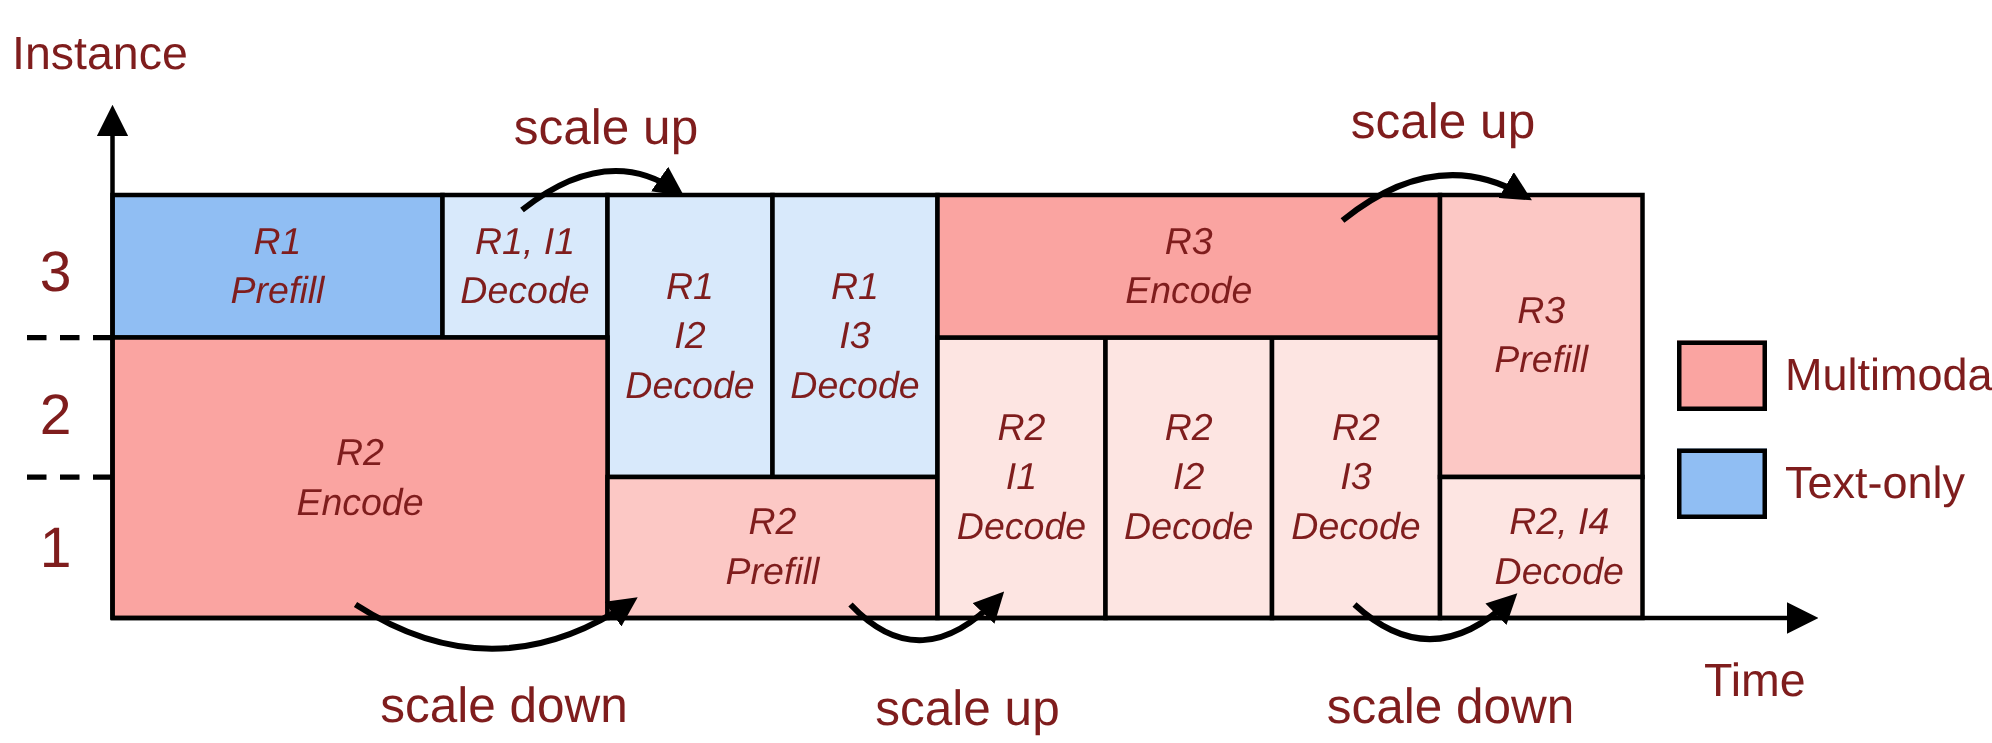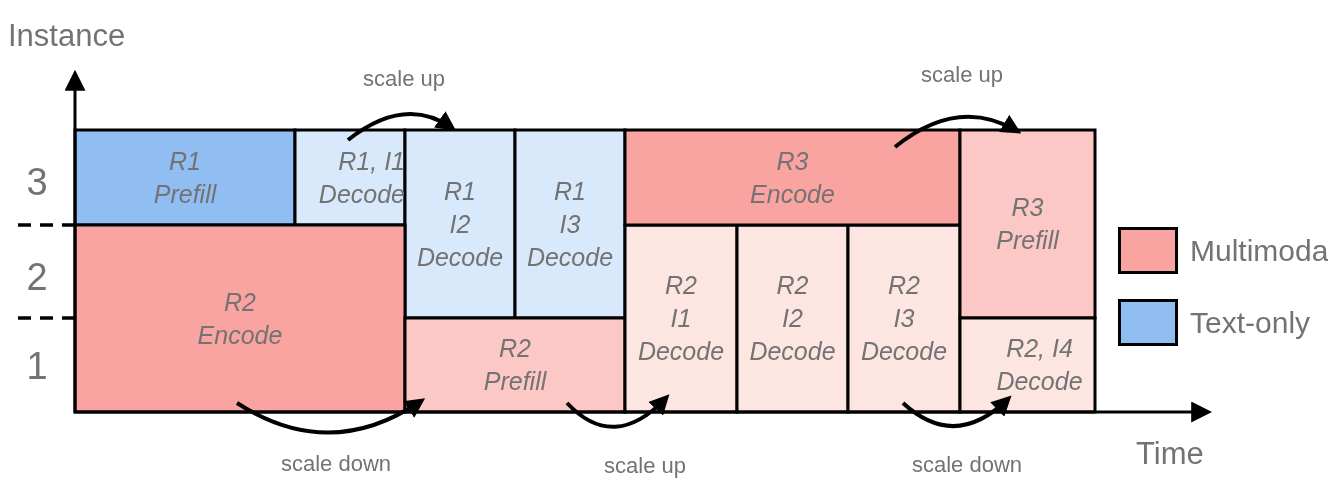--- a/index.html
+++ b/index.html
@@ -1,18 +1,18 @@
 <!DOCTYPE html>
 <html><head>
 <meta charset="utf-8">
 <style>
   html,body { margin:0; padding:0; background:#fff; }
   .canvas {
     position:relative; width:1328px; height:495px; background:#ffffff;
-    font-family:"Liberation Sans", sans-serif; color:#737373; overflow:hidden;
+    font-family:"Liberation Sans", sans-serif; color:#7f1d1d; overflow:hidden;
   }
   .layer { position:absolute; left:0; top:0; width:1328px; height:495px; }
   svg { display:block; }
 
   
   .f-encode      { fill:#FAA4A1; stroke:#000; stroke-width:3; }
   .f-prefill-mm  { fill:#FCC8C5; stroke:#000; stroke-width:3; }
   .f-decode-mm   { fill:#FDE5E2; stroke:#000; stroke-width:3; }
   .f-prefill-txt { fill:#90BEF3; stroke:#000; stroke-width:3; }
   .f-decode-txt  { fill:#D8E9FB; stroke:#000; stroke-width:3; }
@@ -22,21 +22,21 @@
   .arc    { stroke:#000; stroke-width:4; fill:none; }
 
   
   .blabel {
     position:absolute; display:flex; flex-direction:column;
     align-items:center; justify-content:center; text-align:center;
     font-style:italic; font-size:25px; line-height:33px; pointer-events:none;
   }
   .axis-label { position:absolute; font-size:31px; }
   .tick { position:absolute; width:50px; text-align:center; font-size:38px; line-height:38px; }
-  .arrow-label { position:absolute; font-size:22px; text-align:center; transform:translateX(-50%); white-space:nowrap; }
+  .arrow-label { position:absolute; font-size:33px; text-align:center; transform:translateX(-50%); white-space:nowrap; }
 
   
   .legend-item { position:absolute; display:flex; align-items:center; }
   .swatch { width:54px; height:41px; border:3px solid #000; margin-right:12px; }
   .swatch.mm  { background:#FAA4A1; }
   .swatch.txt { background:#90BEF3; }
   .legend-text { font-size:30px; }
 </style>
 </head>
 <body>
@@ -83,21 +83,21 @@
   <div class="axis-label" style="left:1136px; top:436px;text-align:center;">Time</div>
 
   <div class="tick" style="left:12px; top:163px;">3</div>
   <div class="tick" style="left:12px; top:258px;">2</div>
   <div class="tick" style="left:12px; top:347px;">1</div>
 
   <div class="blabel" style="left:75px; top:130px; width:220px; height:95px;">
     <span>R1</span>
     <span>Prefill</span>
   </div>
-  <div class="blabel" style="left:295px; top:130px; width:110px; height:95px;align-items:flex-end;">
+  <div class="blabel" style="left:295px; top:130px; width:110px; height:95px;">
     <span>R1, I1</span>
     <span>Decode</span>
   </div>
   <div class="blabel" style="left:405px; top:130px; width:110px; height:188px;">
     <span>R1</span>
     <span>I2</span>
     <span>Decode</span>
   </div>
   <div class="blabel" style="left:515px; top:130px; width:110px; height:188px;">
     <span>R1</span>

